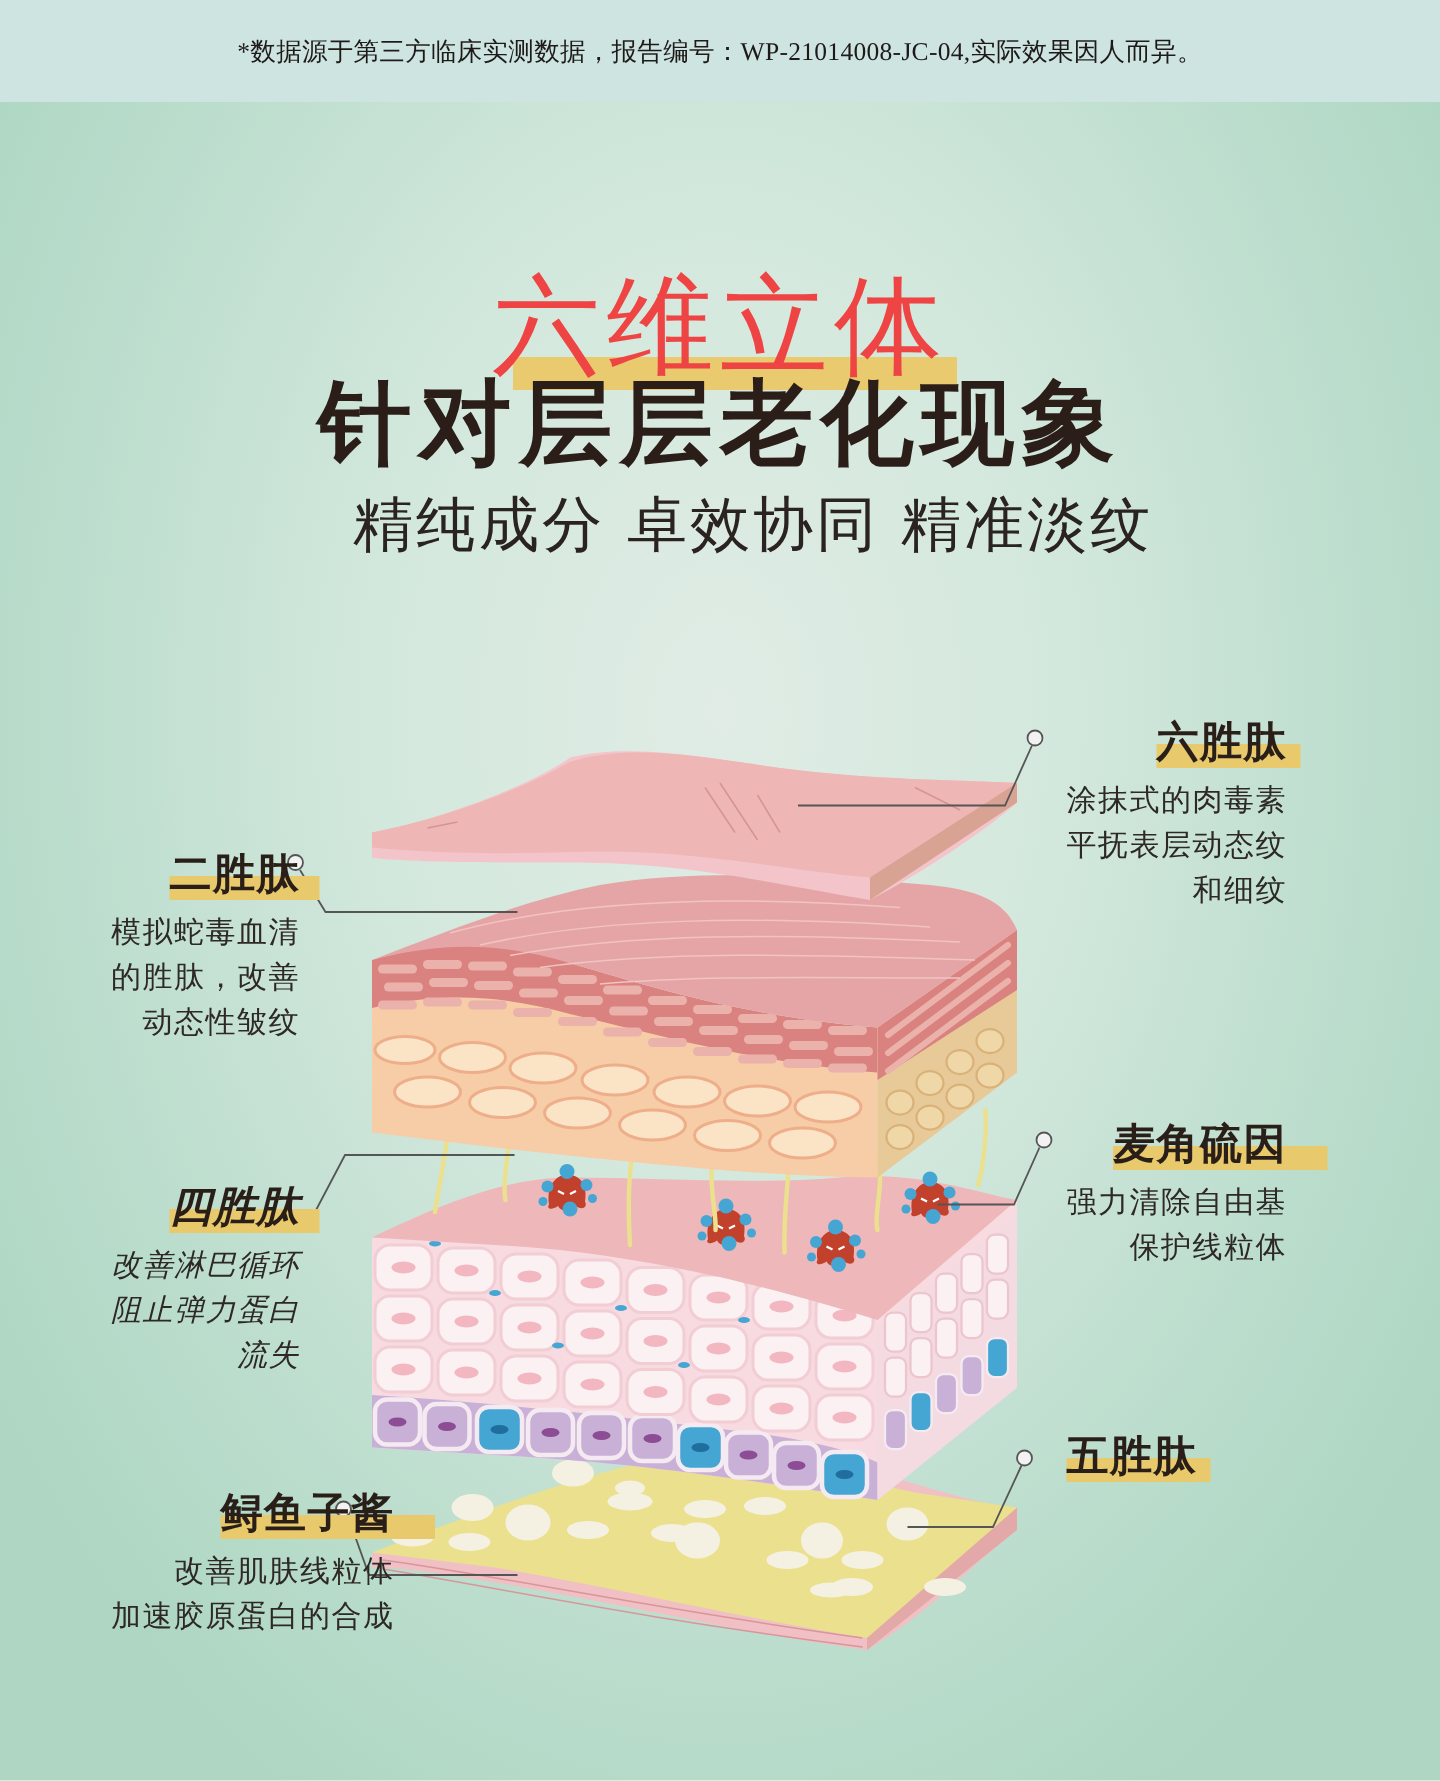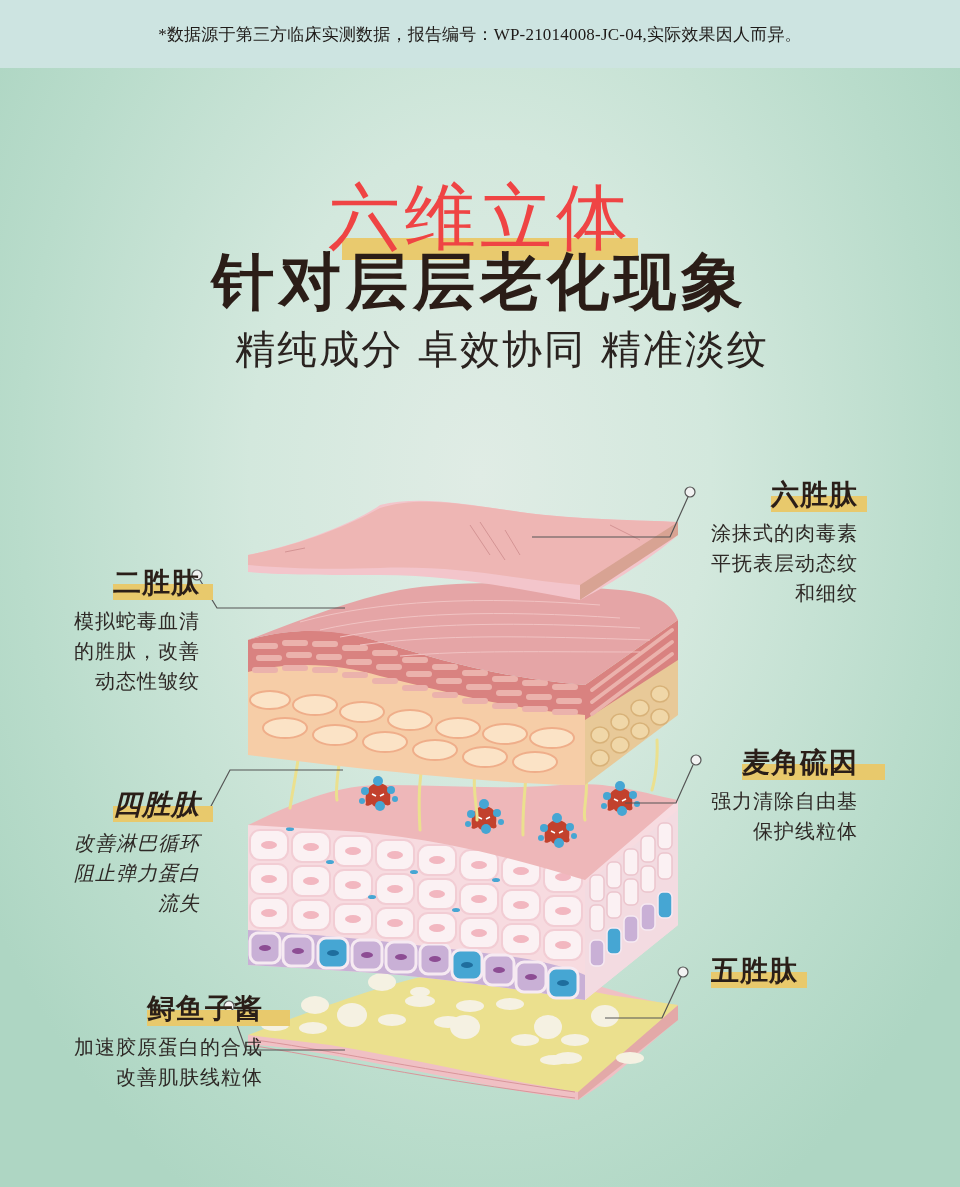--- a/index.html
+++ b/index.html
@@ -385,16 +385,16 @@
   </div>
 </div>
 
 <div class="label" style="left:711px;top:952px;">
   <div class="head"><div class="bar" style="width:96px;"></div><span class="h">五胜肽</span></div>
 </div>
 
 <div class="label" style="left:74px;top:990px;">
   <div class="head"><div class="bar" style="width:143px;"></div><span class="h">鲟鱼子酱</span></div>
   <div class="desc">
+    <div>改善肌肤线粒体</div>
     <div>加速胶原蛋白的合成</div>
-    <div>改善肌肤线粒体</div>
   </div>
 </div>
 
 </body></html>

